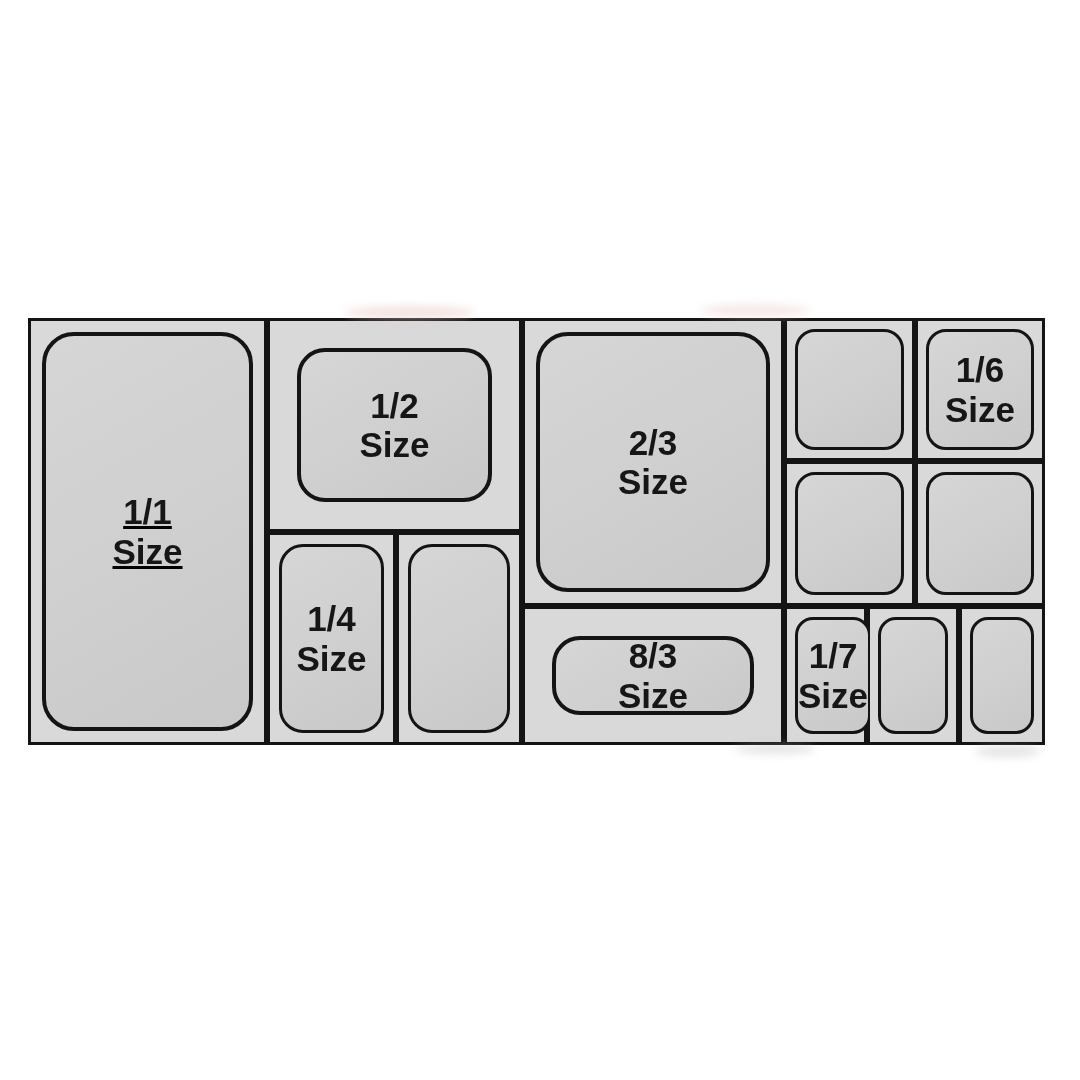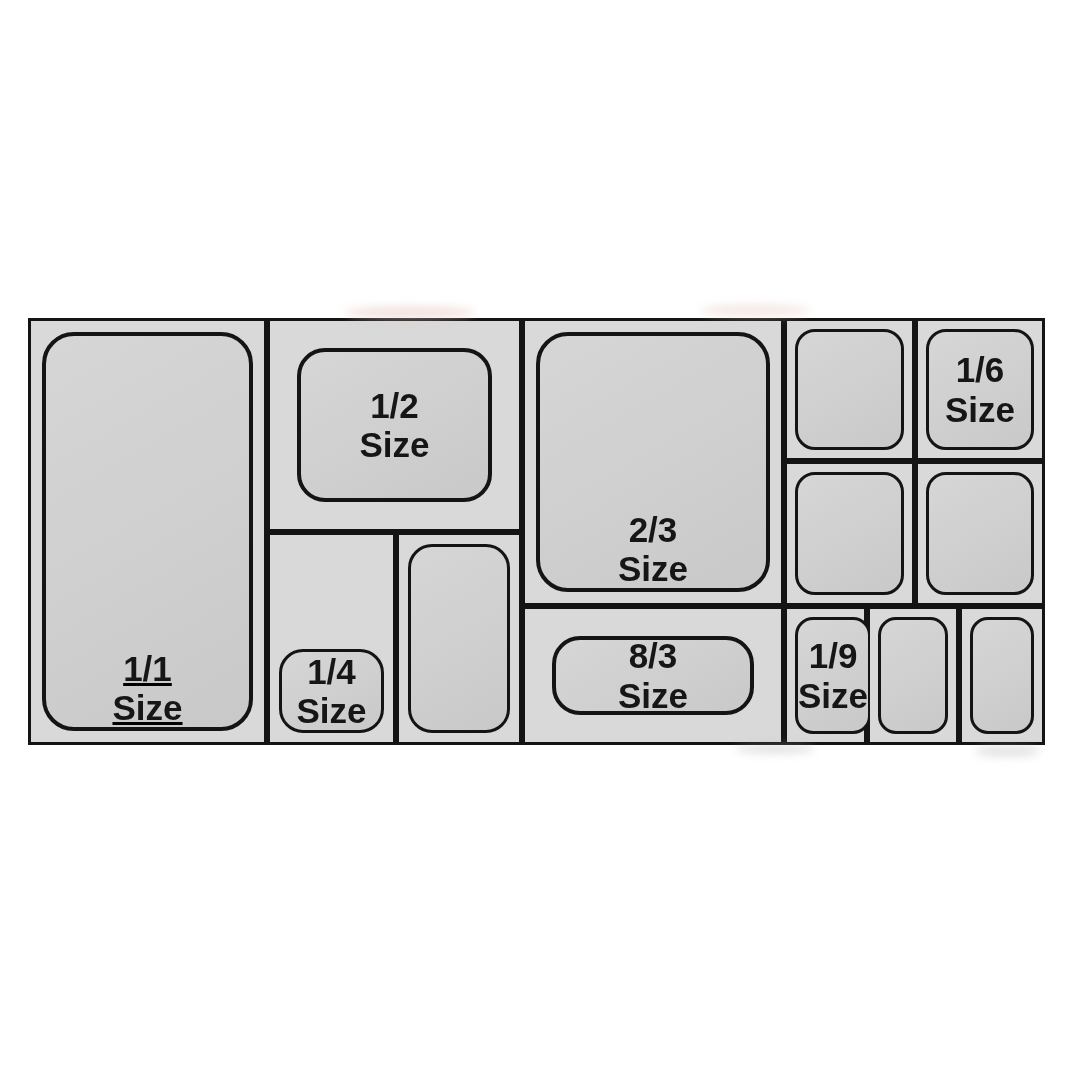--- a/index.html
+++ b/index.html
@@ -36,36 +36,36 @@
       "p1 p3 p4 p5 p9 p9 p10 p10"
       "p1 p3 p4 p6 p11 p12 p12 p13";
   }
   .cell {
     background: #d9d9d9;
     display: flex;
     align-items: stretch;
     justify-content: stretch;
   }
   .a-p1 { grid-area: p1; text-decoration: underline; }  .a-p2 { grid-area: p2; }
-  .a-p3 { grid-area: p3; align-items: flex-end; }  .a-p4 { grid-area: p4; }
+  .a-p3 { grid-area: p3; }  .a-p4 { grid-area: p4; }
   .a-p5 { grid-area: p5; }  .a-p6 { grid-area: p6; }
   .a-p7 { grid-area: p7; }  .a-p8 { grid-area: p8; }
   .a-p9 { grid-area: p9; }  .a-p10 { grid-area: p10; }
   .a-p11 { grid-area: p11; } .a-p12 { grid-area: p12; } .a-p13 { grid-area: p13; }
 
   .pan {
     flex: 1;
     display: flex;
     align-items: center;
     justify-content: center;
     background: linear-gradient(150deg, #d6d6d6 0%, #cfcfcf 55%, #c9c9c9 100%);
     border: 3px solid #141414;
     overflow: visible;
   }
-  .pan.big   { margin: 11px; border-width: 4px; border-radius: 32px; align-items: flex-end; }
+  .pan.big   { margin: 11px; border-width: 4px; border-radius: 32px; }
   .pan.wide  { margin: 27px; border-width: 4px; border-radius: 28px; }
   .pan.med   { margin: 9px;  border-radius: 24px; }
   .pan.small { margin: 8px;  border-radius: 20px; }
   .pan.slim  { margin: 8px;  border-radius: 18px; }
 
   .label {
     font-weight: 700;
     font-size: 35px;
     line-height: 1.12;
     color: #161616;
@@ -154,21 +154,21 @@
     </div>
 
     <div class="cell a-p10">
       <div class="pan small">
         <span class="label"></span>
       </div>
     </div>
 
     <div class="cell a-p11">
       <div class="pan slim">
-        <span class="label">1/9
+        <span class="label">1/7
 Size</span>
       </div>
     </div>
 
     <div class="cell a-p12">
       <div class="pan slim">
         <span class="label"></span>
       </div>
     </div>
 

